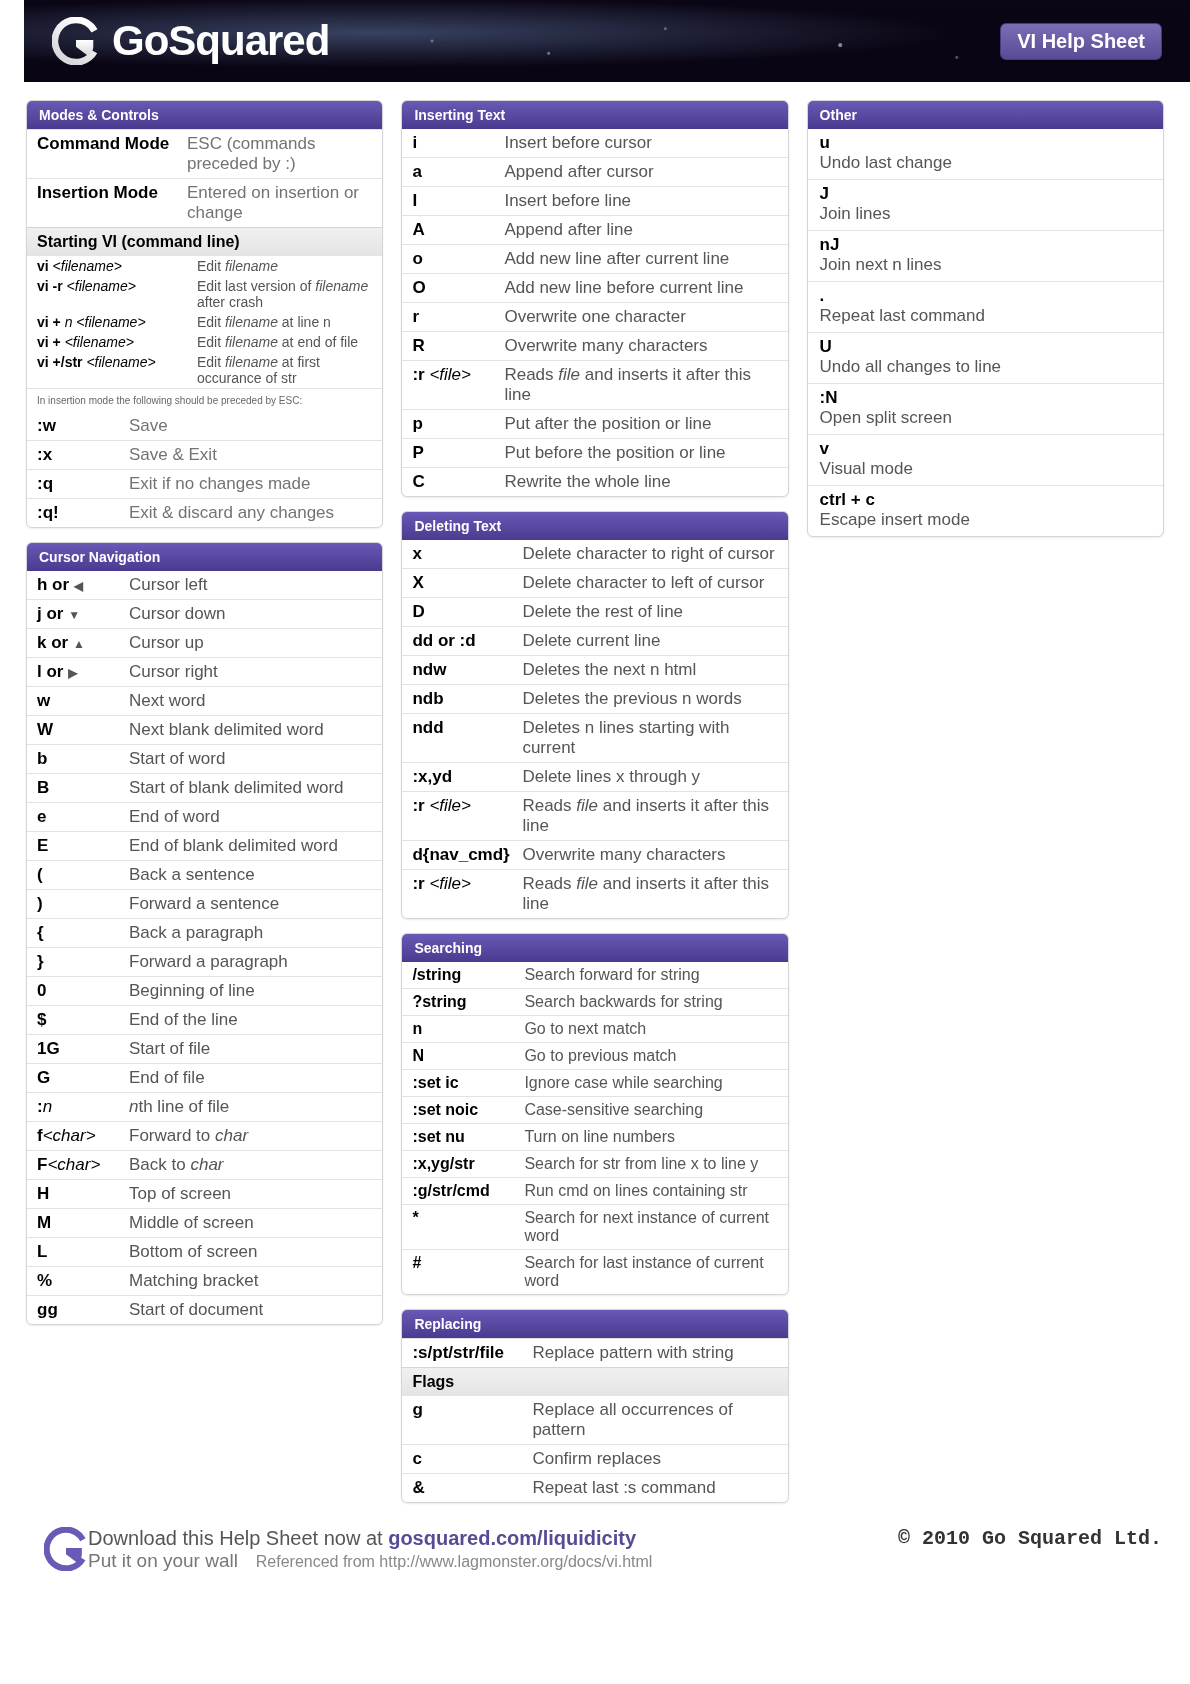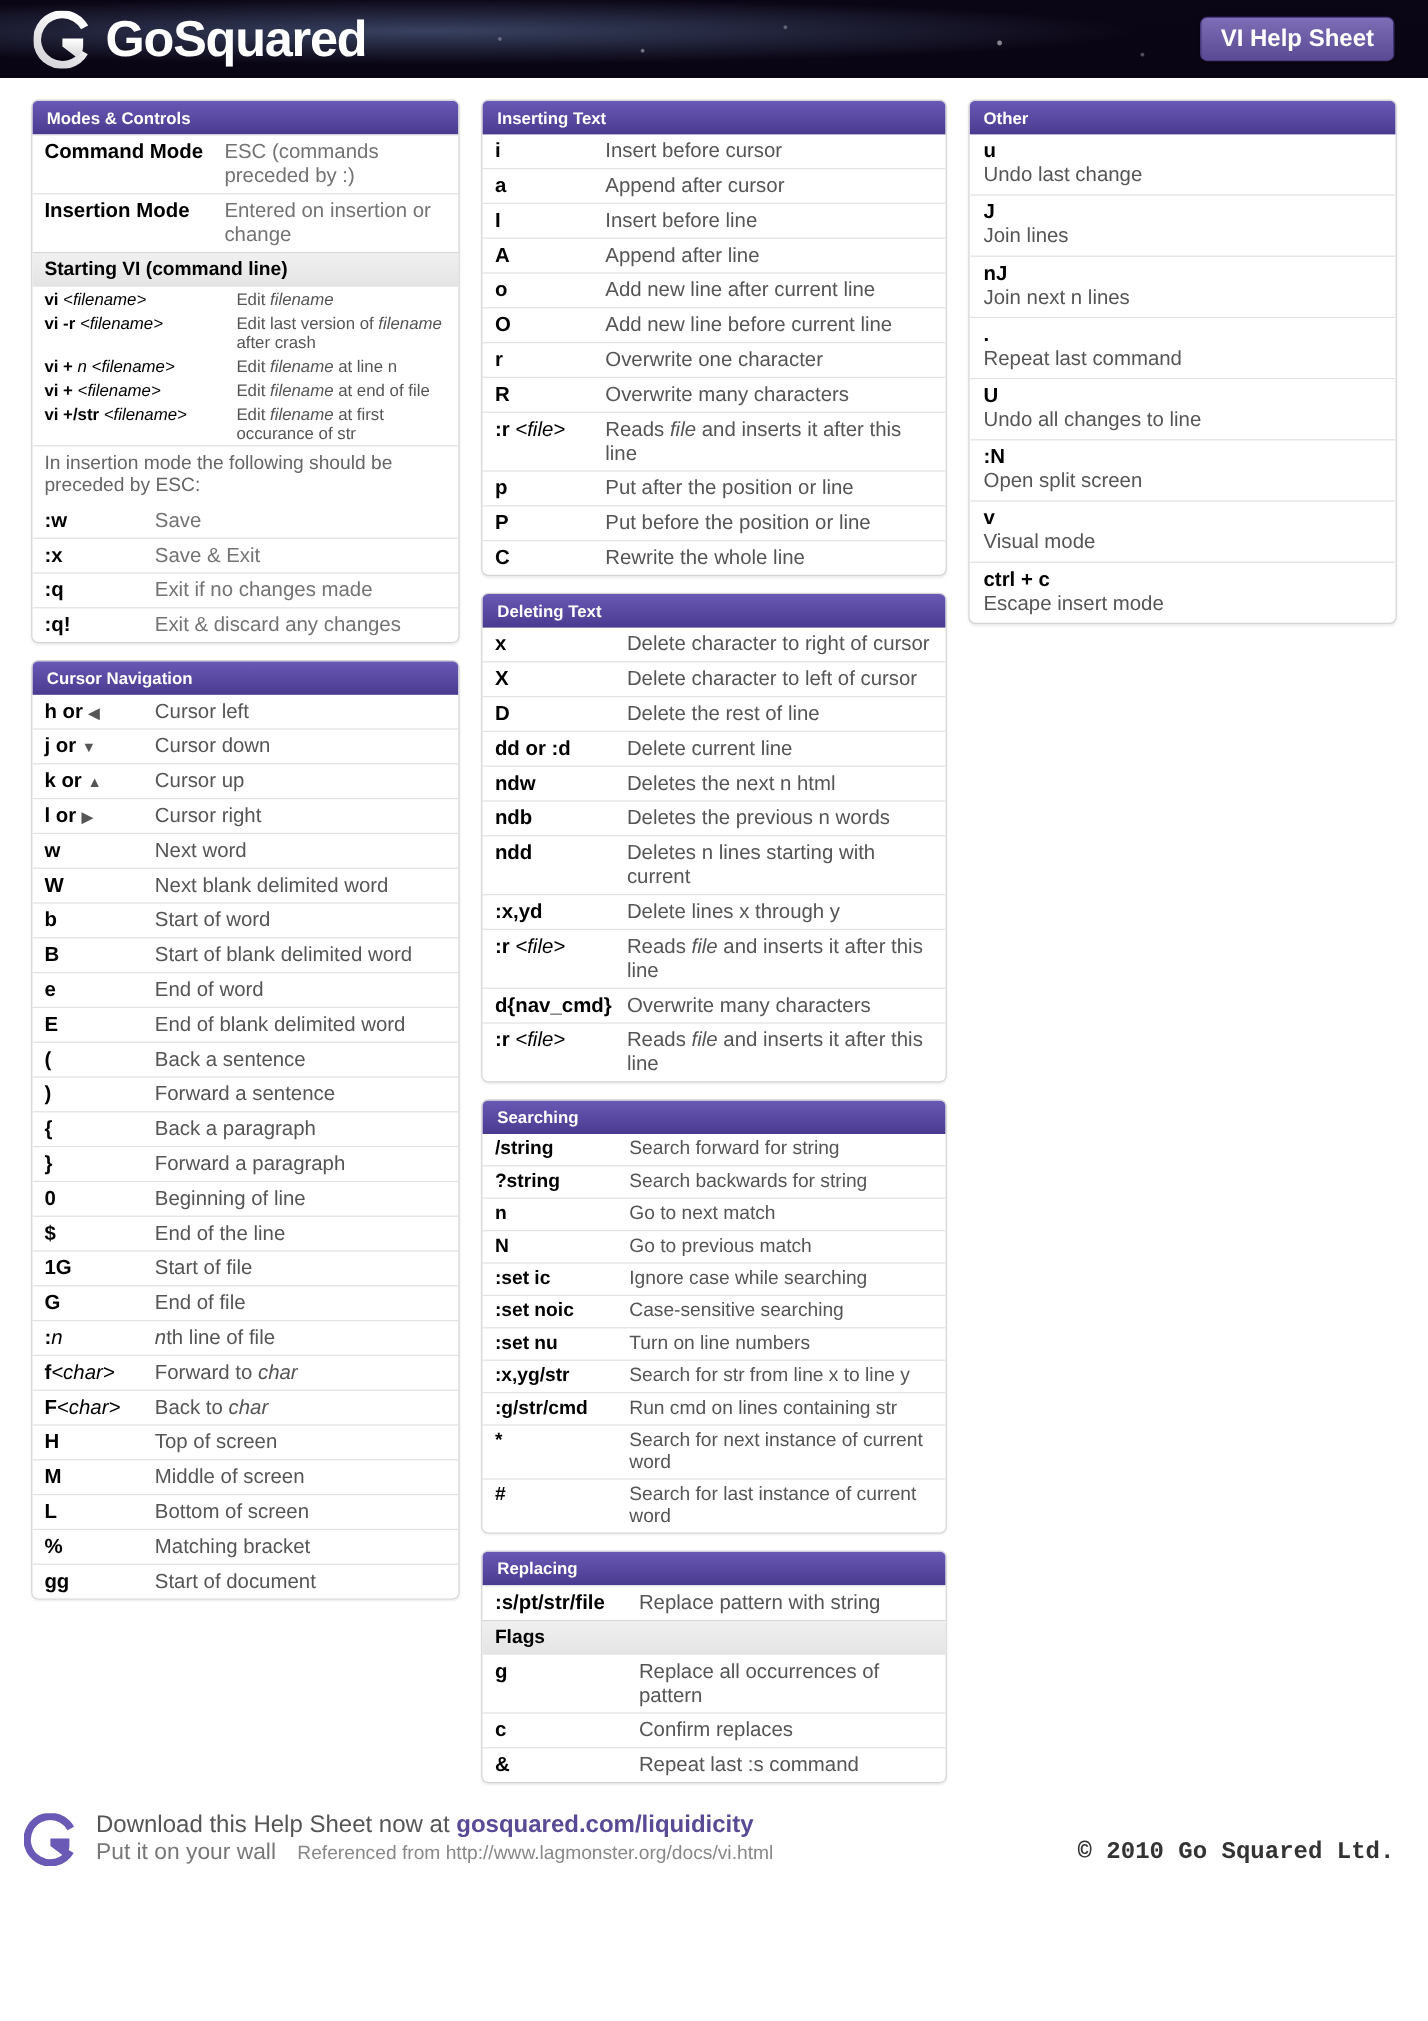--- a/index.html
+++ b/index.html
@@ -4,26 +4,27 @@
 <style>
 * { margin: 0; padding: 0; box-sizing: border-box; }
 body {
   font-family: "Myriad Pro", "Segoe UI", Arial, sans-serif;
   background: #fff;
   width: 1190px;
 }
 .header {
   background: radial-gradient(ellipse at 30% 40%, rgba(80,100,140,0.6) 0%, rgba(10,5,20,0.95) 50%),
               linear-gradient(180deg, #1a1428 0%, #0a0510 100%);
-  height: 65px;
+  height: 82px;
   display: flex;
   align-items: center;
   justify-content: space-between;
   padding: 0 28px;
   position: relative;
+  margin-left: 24px;
 }
 .header::before {
   content: '';
   position: absolute;
   inset: 0;
   background-image:
     radial-gradient(circle at 45% 65%, rgba(255,255,255,0.4) 1px, transparent 2px),
     radial-gradient(circle at 55% 35%, rgba(255,255,255,0.3) 1px, transparent 2px),
     radial-gradient(circle at 70% 55%, rgba(255,255,255,0.5) 1.5px, transparent 2.5px),
     radial-gradient(circle at 80% 70%, rgba(255,255,255,0.3) 1px, transparent 2px),
@@ -99,21 +100,21 @@
   border-top: 1px solid #d5d5d8;
 }
 .mini-row {
   display: flex;
   padding: 2px 10px;
   font-size: 14px;
 }
 .mini-row .cmd { font-weight: 700; width: 160px; flex-shrink: 0; }
 .mini-row .desc { color: #555; }
 .note {
-  font-size: 16px;
+  font-size: 10px;
   color: #666;
   padding: 6px 10px;
   border-top: 1px solid #e2e2e5;
 }
 .nav .row .cmd { width: 92px; }
 .ins .row .cmd { width: 92px; }
 .del .row .cmd { width: 110px; }
 .sch .row .cmd { width: 100px; font-size: 16px; }
 .sch .row .desc { font-size: 16px; margin-left: 12px; }
 .rep .row .cmd { width: 120px; }
@@ -124,23 +125,22 @@
 .oth .orow:first-of-type { border-top: none; }
 .oth .ocmd { font-weight: 700; font-size: 17px; }
 .oth .odesc { color: #555; font-size: 17px; }
 .ital { font-style: italic; font-weight: 400; }
 .tri-l::after { content:'◀'; font-size:12px; color:#555; }
 .tri-d::after { content:'▼'; font-size:12px; color:#555; }
 .tri-u::after { content:'▲'; font-size:12px; color:#555; }
 .tri-r::after { content:'▶'; font-size:12px; color:#555; }
 .footer {
   display: flex;
-  align-items: flex-end;
-  padding: 14px 28px 24px 20px;
-  gap: 16px;
+  align-items: flex-start;
+  padding: 14px 28px 24px 44px;
 }
 .footer-logo { width: 44px; height: 44px; }
 .footer-text .line1 {
   font-size: 20px;
   color: #555;
 }
 .footer-text .line1 .plink { color: #5a4a95; font-weight: 700; }
 .footer-text .line2 { font-size: 16px; color: #888; }
 .footer-text .line2 .sub1 { color: #777; font-size: 19px; }
 .copyright {

